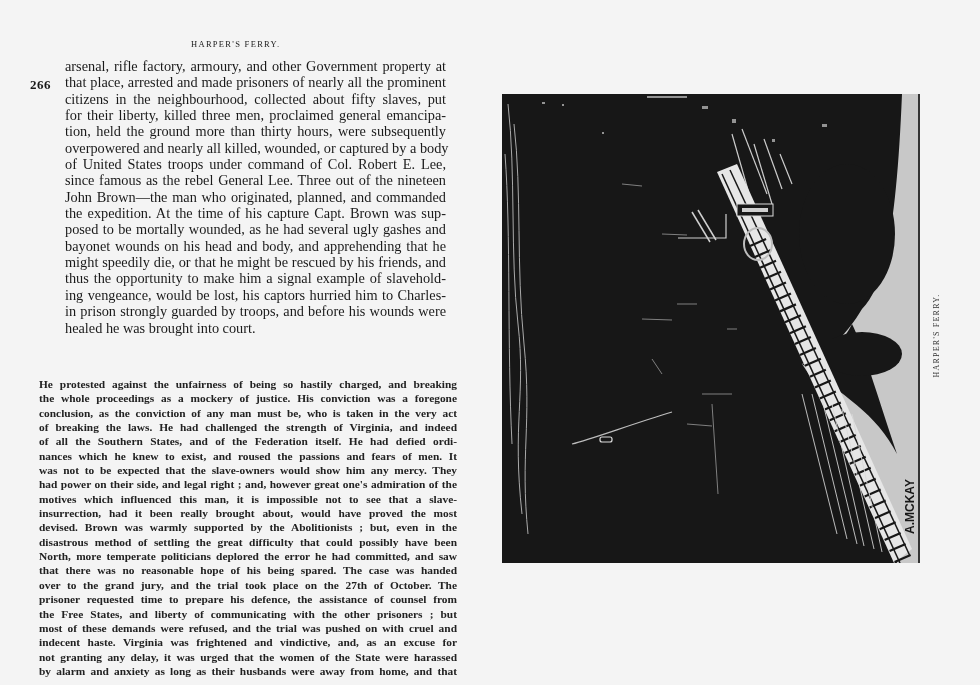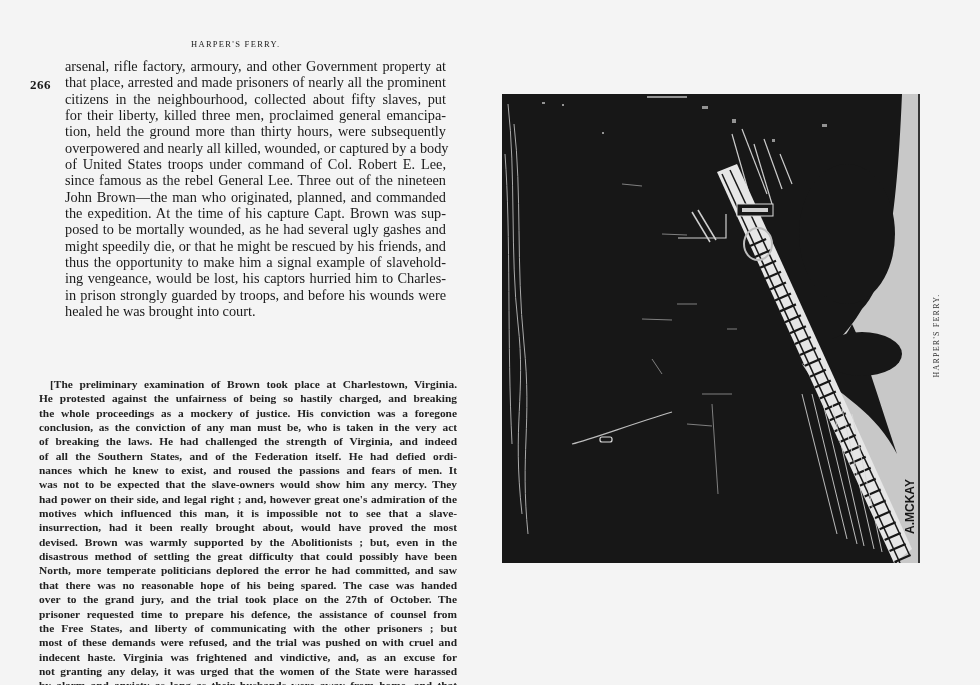--- a/index.html
+++ b/index.html
@@ -68,28 +68,28 @@
       <span class="line">that place, arrested and made prisoners of nearly all the prominent</span>
       <span class="line">citizens in the neighbourhood, collected about fifty slaves, put</span>
       <span class="line">for their liberty, killed three men, proclaimed general emancipa-</span>
       <span class="line">tion, held the ground more than thirty hours, were subsequently</span>
       <span class="line">overpowered and nearly all killed, wounded, or captured by a body</span>
       <span class="line">of United States troops under command of Col. Robert E. Lee,</span>
       <span class="line">since famous as the rebel General Lee.   Three out of the nineteen</span>
       <span class="line">John Brown—the man who originated, planned, and commanded</span>
       <span class="line">the expedition.  At the time of his capture Capt. Brown was sup-</span>
       <span class="line">posed to be mortally wounded, as he had several ugly gashes and</span>
+      <span class="line">bayonet wounds on his head and body, and apprehending that he</span>
       <span class="line">might speedily die, or that he might be rescued by his friends, and</span>
       <span class="line">thus the opportunity to make him a signal example of slavehold-</span>
       <span class="line">ing vengeance, would be lost, his captors hurried him to Charles-</span>
       <span class="line">in prison strongly guarded by troops, and before his wounds were</span>
       <span class="line last">healed he was brought into court.</span>
     </div>
   <div class="note-text" id="note-text">
-      <span class="line first">[The preliminary examination of Brown took place at Charlestown, Virginia.</span>
       <span class="line">He protested against the unfairness of being so hastily charged, and breaking</span>
       <span class="line">the whole proceedings as a mockery of justice.   His conviction was a foregone</span>
       <span class="line">conclusion, as the conviction of any man must be, who is taken in the very act</span>
       <span class="line">of breaking the laws.  He had challenged the strength of Virginia, and indeed</span>
       <span class="line">of all the Southern States, and of the Federation itself.  He had defied ordi-</span>
       <span class="line">nances which he knew to exist, and roused the passions and fears of men.  It</span>
       <span class="line">was not to be expected that the slave-owners would show him any mercy.   They</span>
       <span class="line">had power on their side, and legal right ; and, however great one's admiration of the</span>
       <span class="line">motives which influenced this man, it is impossible not to see that a slave-</span>
       <span class="line">insurrection, had it been really brought about, would have proved the most</span>

